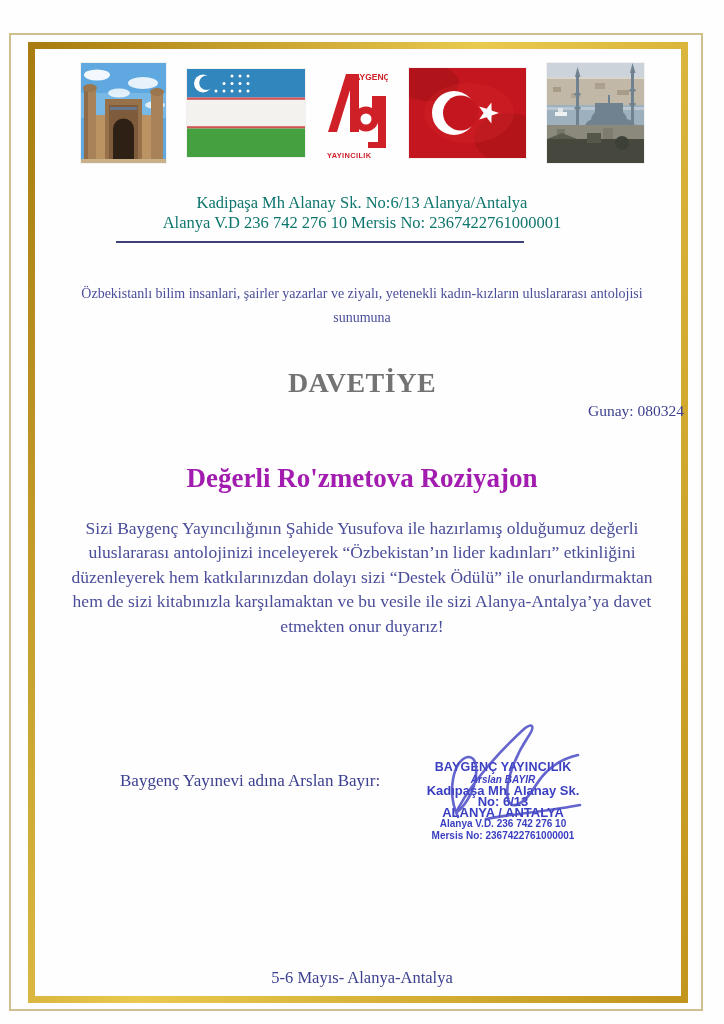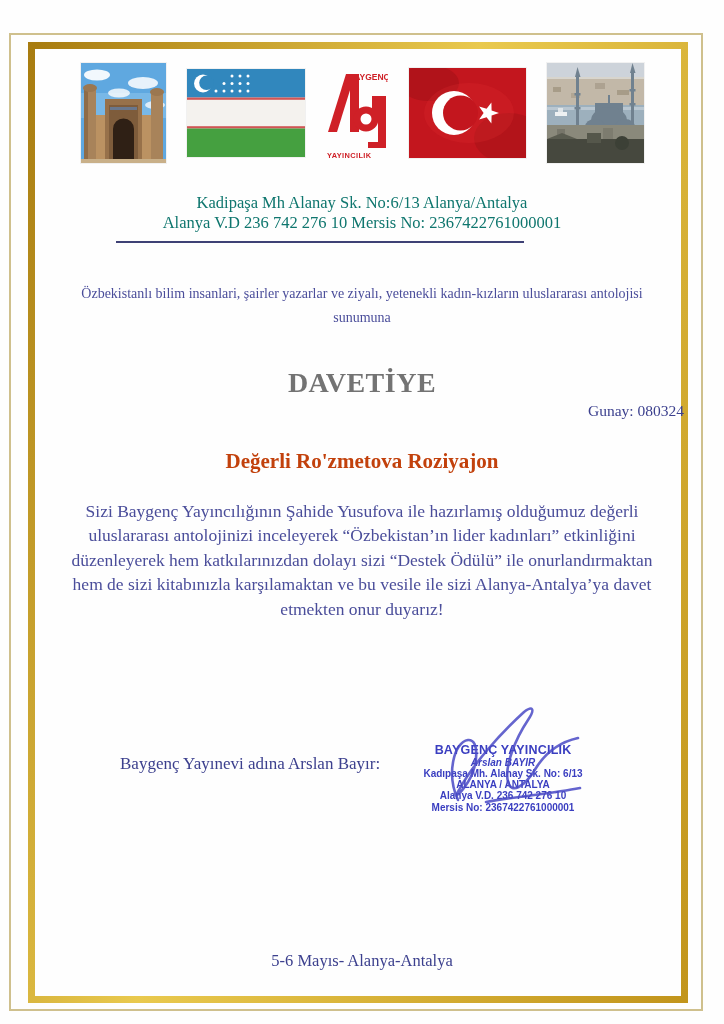--- a/index.html
+++ b/index.html
@@ -17,30 +17,30 @@
   
   .logo-row{display:flex;justify-content:center;align-items:center;gap:21px;height:100px;margin-top:3px;}
   .photo{display:block;box-shadow:0 0 0 1px rgba(0,0,0,0.05);}
   
   .address{margin-top:30px;font-size:16.5px;line-height:20px;color:#0f766e;}
   .address-rule{width:408px;height:0;border-top:2px solid #3e4175;margin:8px 0 0 calc(50% - 246px);}
   
   .intro{margin:39px auto 0;width:616px;font-size:14px;line-height:24px;color:#4a4d9a;}
   .title{margin-top:36px;font-size:28px;line-height:1.2;font-weight:bold;letter-spacing:.5px;color:#737373;}
   .gunay{margin-top:1px;text-align:right;padding-left:64px;font-size:15.5px;line-height:19px;color:#3c408e;}
-  .recipient{margin-top:29px;font-size:21px;line-height:25px;font-weight:bold;color:#c2410c;}
+  .recipient{margin-top:46px;font-size:27px;line-height:25px;font-weight:bold;color:#a21caf;}
   .bodytext{margin:25px auto 0;width:594px;font-size:17.5px;line-height:24.5px;color:#4a4d9a;}
   
   .sig-row{position:relative;height:125px;margin-top:93px;text-align:left;}
   .sig-label{position:absolute;left:80px;top:40px;font-size:17px;color:#3c408e;white-space:nowrap;}
   .stamp{position:absolute;left:380px;top:30px;width:166px;text-align:center;
          font-family:"Liberation Sans",sans-serif;color:#3a3ec0;}
   .stamp .s1{font-size:12.5px;font-weight:bold;letter-spacing:.2px;line-height:13px;}
   .stamp .s2{font-size:10px;font-weight:bold;font-style:italic;line-height:11px;}
-  .stamp .s3,.stamp .s4{font-size:10px;font-weight:bold;line-height:11px;}
+  .stamp .s3,.stamp .s4{font-size:13px;font-weight:bold;line-height:11px;}
   .stamp .s5,.stamp .s6{font-size:10px;font-weight:bold;line-height:11.5px;}
   .sig-svg{position:absolute;left:388px;top:-12px;width:170px;height:120px;pointer-events:none;}
   .date-line{margin-top:112px;font-size:16.5px;color:#3c408e;}
 </style>
 </head>
 <body>
 
 <div class="page">
   <div class="frame-thin"></div>
   <div class="frame-band"></div>

